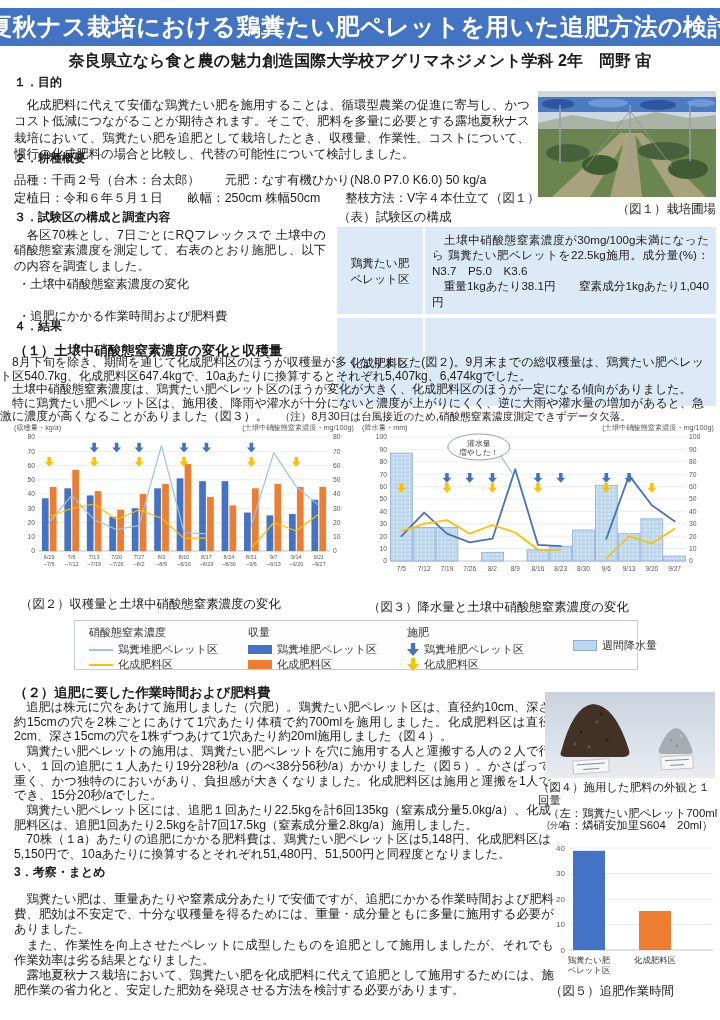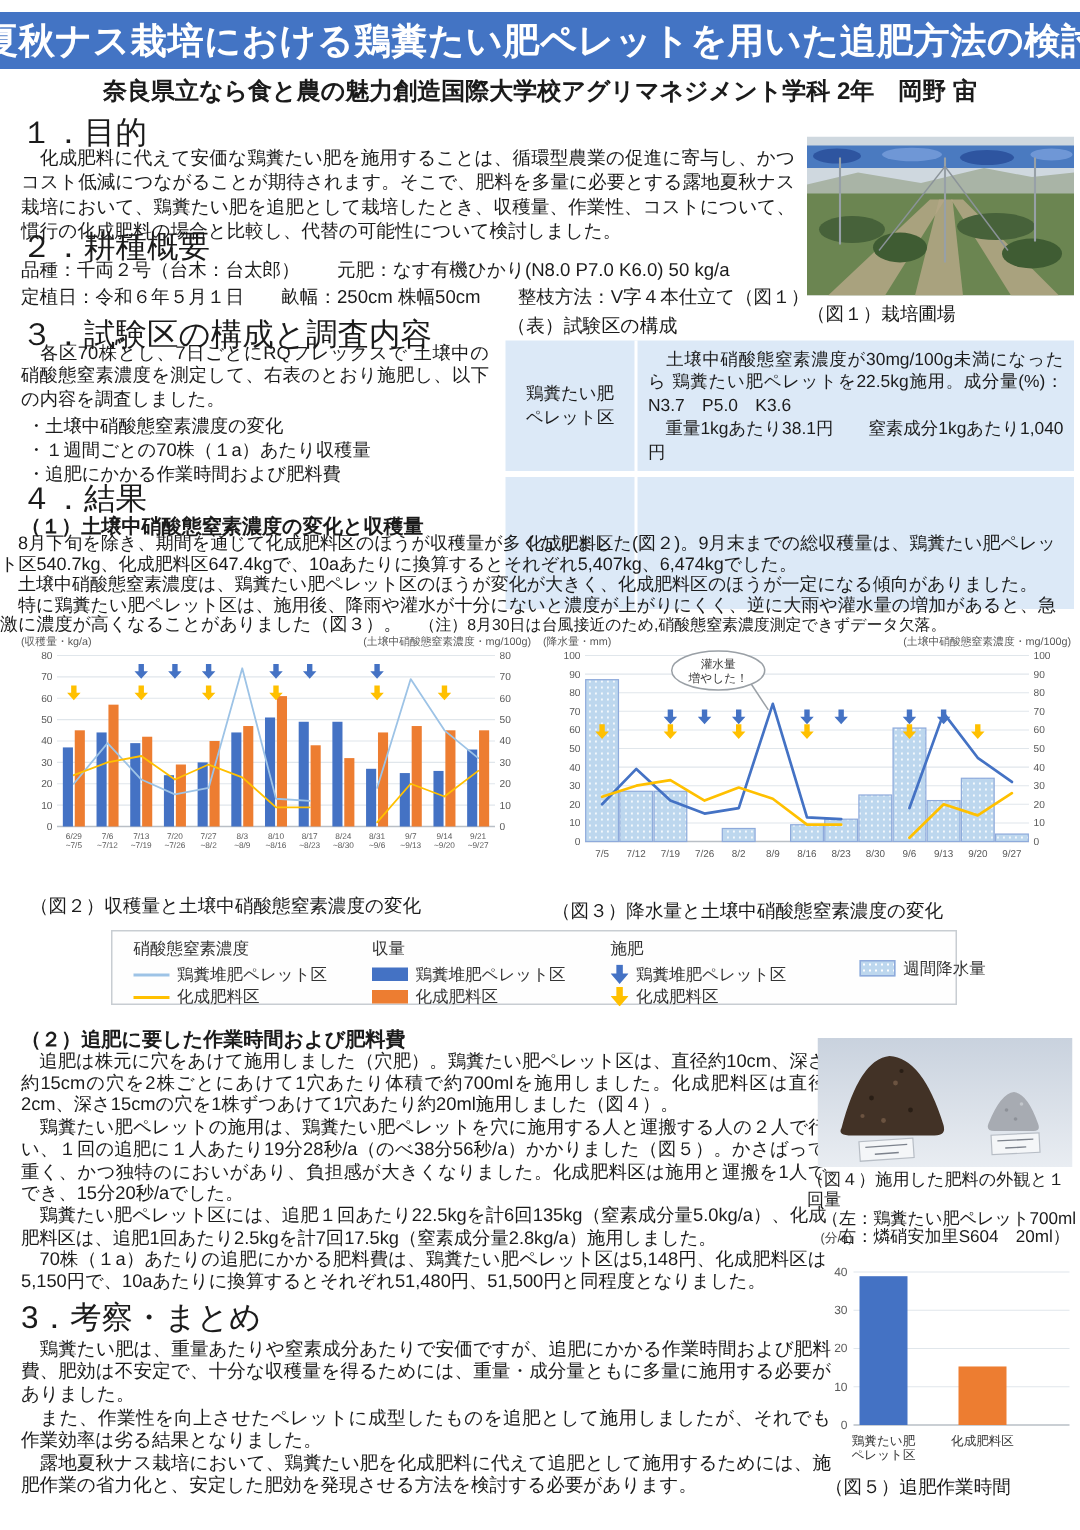--- a/index.html
+++ b/index.html
@@ -3,29 +3,29 @@
 <meta charset="utf-8">
 <style>
   *{box-sizing:border-box;margin:0;padding:0}
   body{background:#fff}
   .poster{position:relative;width:720px;height:1020px;background:#fff;overflow:hidden;
           font-family:"Liberation Sans","DejaVu Sans",sans-serif;color:#1b1b1b}
   .banner{position:absolute;left:0;top:8px;width:720px;height:38px;background:#4374c4;
           display:flex;align-items:center;justify-content:center}
   .banner span{color:#fff;font-size:24px;font-weight:bold;letter-spacing:.5px;white-space:nowrap}
   .author{position:absolute;left:0;top:51px;width:720px;text-align:center;font-size:16px;font-weight:bold}
-  .h{position:absolute;font-weight:normal;font-size:21px;white-space:nowrap}
+  .h{position:absolute;font-weight:bold;font-size:12px;white-space:nowrap}
   .sub{position:absolute;font-weight:bold;font-size:13.4px;white-space:nowrap}
   .body{position:absolute;font-size:12.4px;line-height:1.42;text-align:justify}
   .s1h{left:14px;top:74px}
   .s1b{left:14px;top:97px;width:516px;line-height:1.32}
   .photo{position:absolute}
   .fig1{left:538px;top:91px;width:178px;height:106px}
   .cap{position:absolute;font-size:12.4px;color:#1b1b1b}
-  .fig1cap{left:538px;top:201px;width:178px;text-align:left}
+  .fig1cap{left:538px;top:201px;width:178px;text-align:right}
   .s2h{left:14px;top:150px}
   .s2l1{left:14px;top:173px;width:560px;line-height:1.2}
   .s2l2{left:14px;top:191px;width:580px;line-height:1.2}
   .s3h{left:14px;top:209px}
   .s3b{left:14px;top:228px;width:312px;line-height:15.4px;font-size:12.2px}
   .bullet{position:absolute;left:18px;font-size:12.2px;white-space:nowrap}
   .bl0{top:276px}.bl1{top:292px}.bl2{top:308px}
   .tbl-title{position:absolute;left:338px;top:209px;font-size:12.6px}
   .tbl{position:absolute;left:337px;top:227px;width:379px;font-size:11.6px}
   .tbl .row{display:flex;background:#dce9f7;margin-bottom:4px}
@@ -107,21 +107,20 @@
   </div>
   <div class="cap fig1cap">（図１）栽培圃場</div>
 
   <div class="h s2h">２．耕種概要</div>
   <div class="body s2l1">品種：千両２号（台木：台太郎）　　元肥：なす有機ひかり(N8.0 P7.0 K6.0) 50 kg/a</div>
   <div class="body s2l2">定植日：令和６年５月１日　　畝幅：250cm 株幅50cm　　整枝方法：V字４本仕立て（図１）</div>
 
   <div class="h s3h">３．試験区の構成と調査内容</div>
   <div class="body s3b">　各区70株とし、7日ごとにRQフレックスで 土壌中の硝酸態窒素濃度を測定して、右表のとおり施肥し、以下の内容を調査しました。</div>
   <div class="bullet bl0">・土壌中硝酸態窒素濃度の変化</div>
-  <div class="bullet bl1">・１週間ごとの70株（１a）あたり収穫量</div>
   <div class="bullet bl2">・追肥にかかる作業時間および肥料費</div>
 
   <div class="tbl-title">（表）試験区の構成</div>
   <div class="tbl">
     <div class="row r0">
       <div class="lbl">鶏糞たい肥
 ペレット区</div>
       <div class="txt">　土壌中硝酸態窒素濃度が30mg/100g未満になったら 鶏糞たい肥ペレットを22.5kg施用。成分量(%)：N3.7　P5.0　K3.6
 　重量1kgあたり38.1円　　窒素成分1kgあたり1,040円</div>
     </div>

